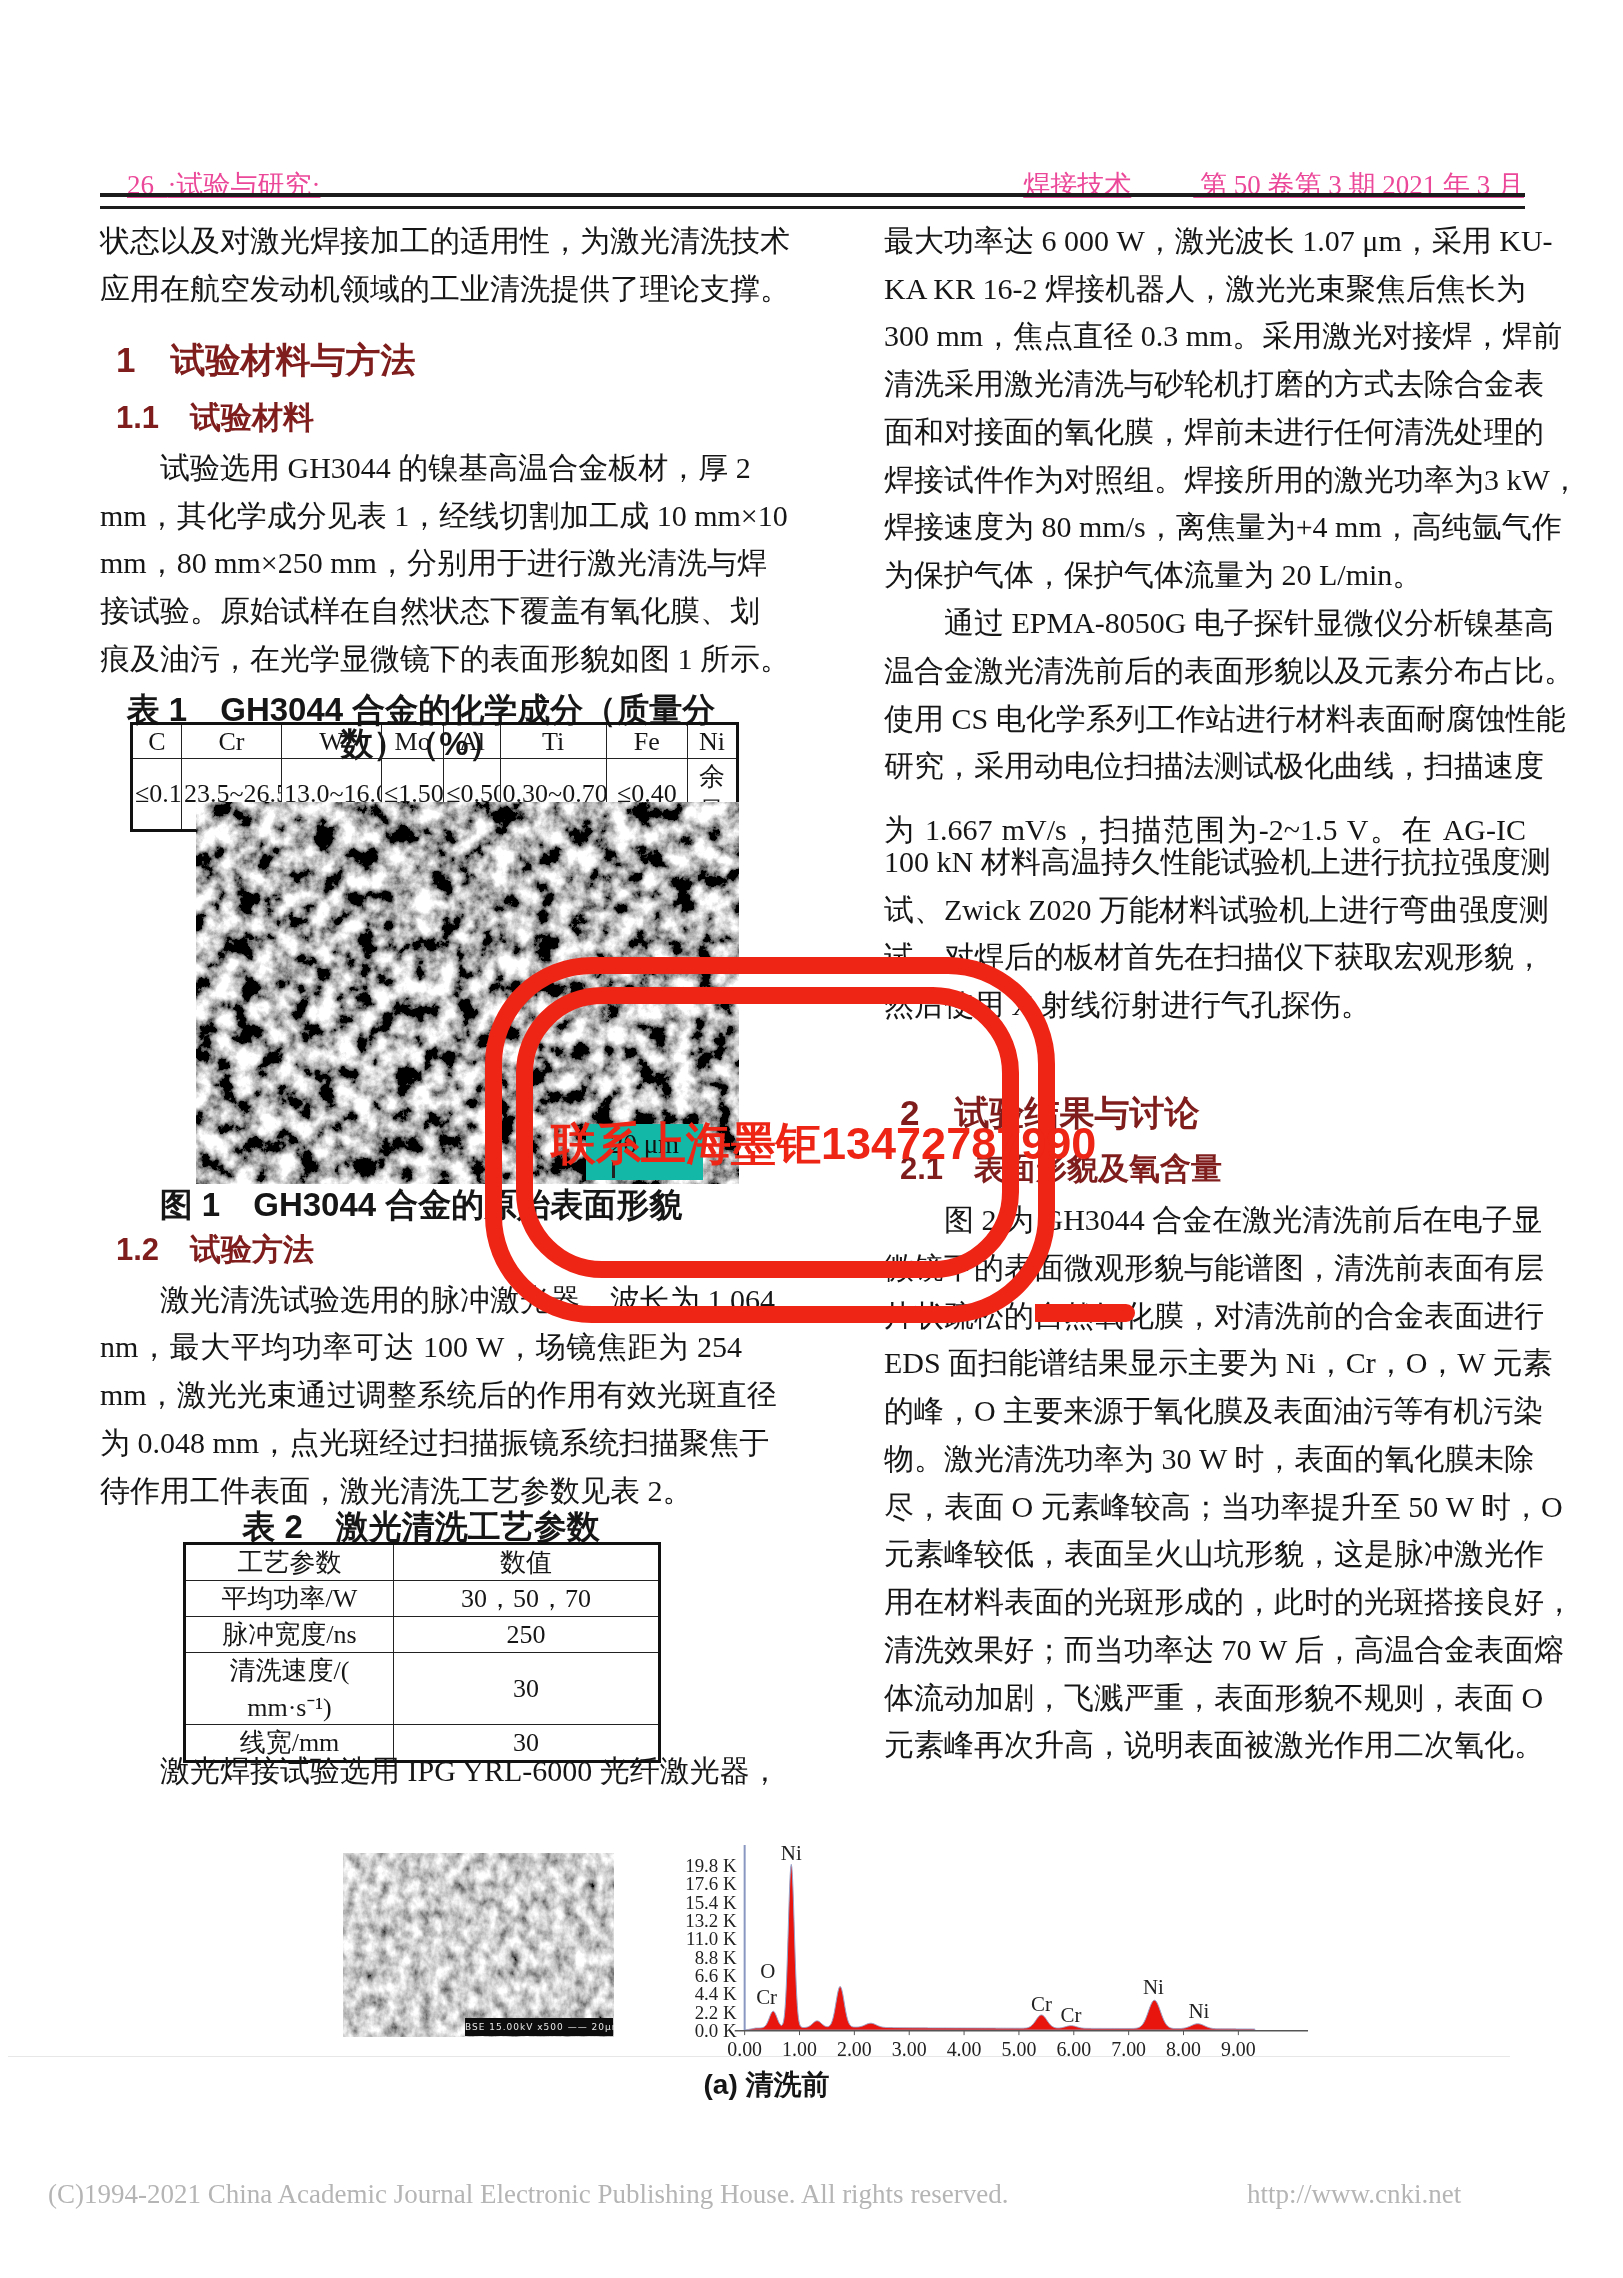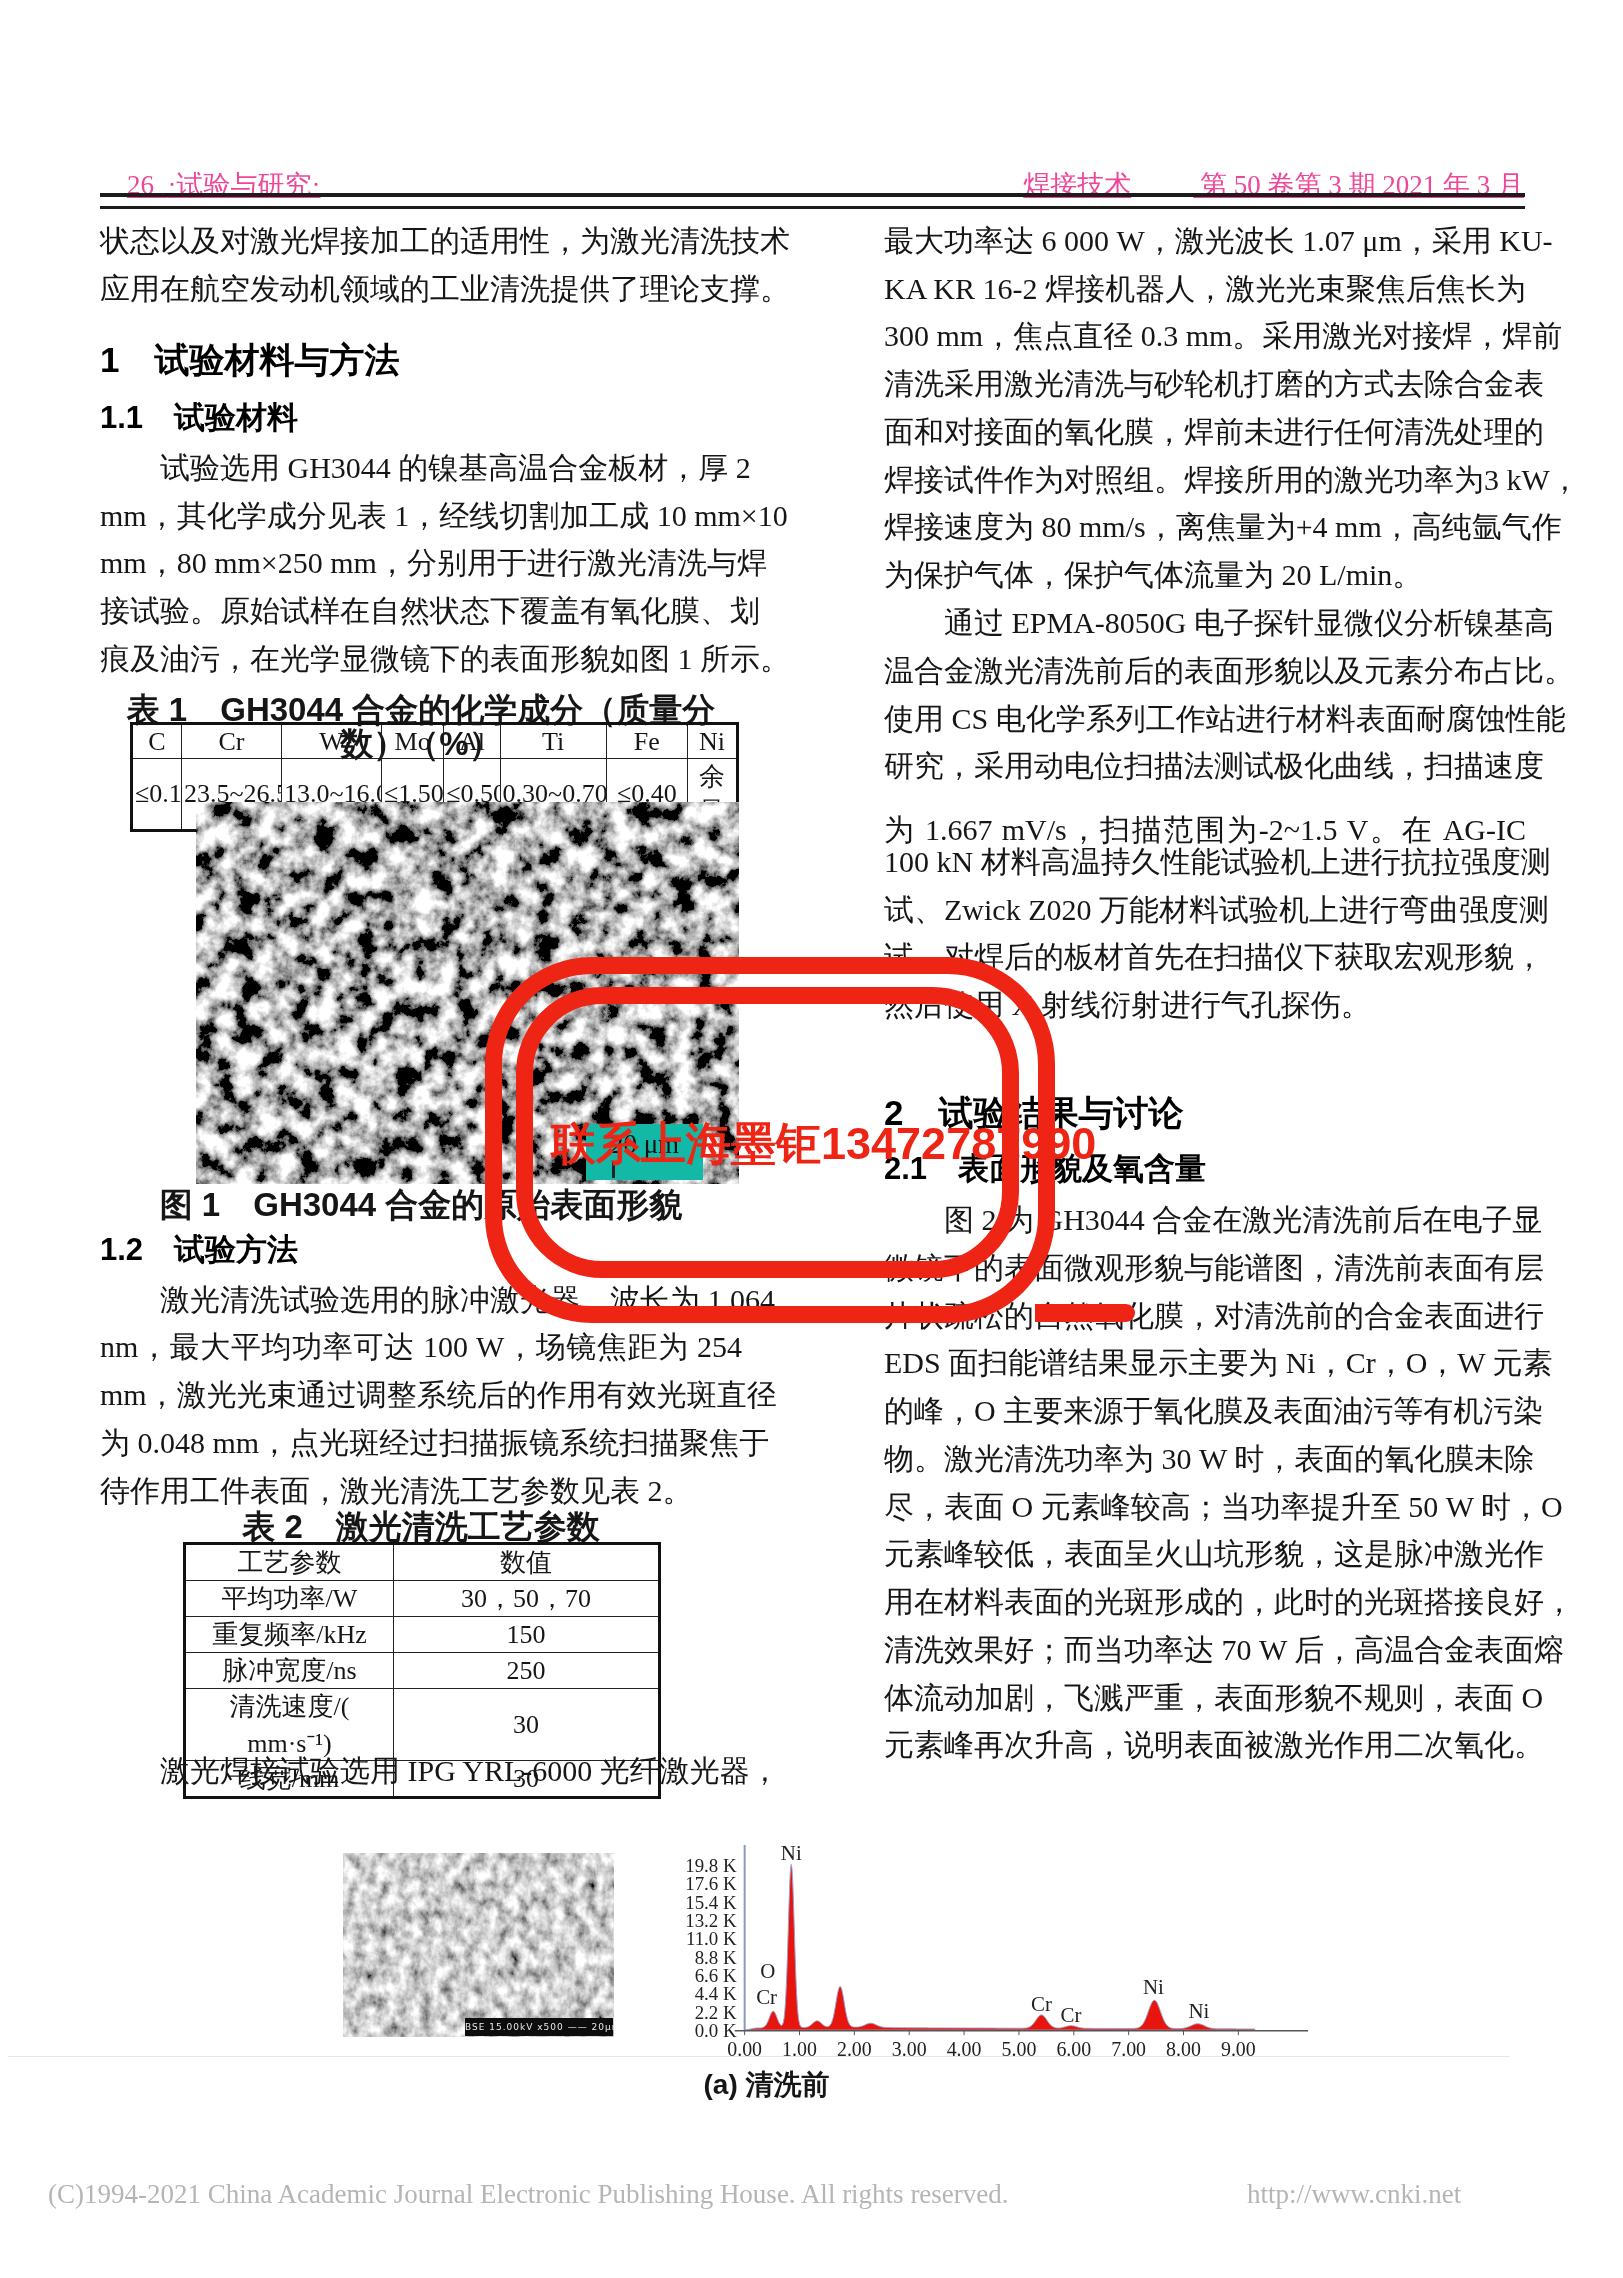--- a/index.html
+++ b/index.html
@@ -13,22 +13,22 @@
   .hdr-rule{position:absolute;left:100px;top:193px;width:1425px;height:9px;
             border-top:4px solid #1c1c1c;border-bottom:3px solid #1c1c1c;}
   
   .col{position:absolute;top:0;width:642px;}
   .col-left{left:100px;}
   .col-right{left:884px;}
   .bl{position:absolute;left:0;width:642px;height:48px;line-height:48px;font-size:30px;
       text-align:justify;text-align-last:justify;white-space:nowrap;}
   .bl.short{text-align-last:left;}
   .bl.indent{text-indent:60px;}
-  .hd{position:absolute;left:0;width:642px;height:48px;line-height:48px;
-      font-family:"Liberation Sans", sans-serif;font-weight:bold;color:#000000;}
+  .hd{position:absolute;left:16px;width:642px;height:48px;line-height:48px;
+      font-family:"Liberation Sans", sans-serif;font-weight:bold;color:#7f1d1d;}
   .h-major{font-size:35px;}
   .h-minor{font-size:31px;}
   
   .tcap{position:absolute;width:642px;text-align:center;font-family:"Liberation Sans", sans-serif;
         font-weight:bold;font-size:33px;height:34px;line-height:34px;}
   table.dt{border-collapse:collapse;table-layout:fixed;position:absolute;
            font-size:26px;text-align:center;}
   table.dt td{border:1.5px solid #222;height:33px;padding:0 2px;overflow:hidden;}
   table.dt{border:3px solid #111;}
   
@@ -151,24 +151,20 @@
           <col style="width:56%">
         </colgroup>
       <tbody>
           <tr>
         <td style="height:30px">工艺参数</td>
         <td style="height:30px">数值</td>
       </tr>
       <tr>
         <td style="height:30px">平均功率/W</td>
         <td style="height:30px">30，50，70</td>
-      </tr>
-      <tr>
-        <td style="height:30px">重复频率/kHz</td>
-        <td style="height:30px">150</td>
       </tr>
       <tr>
         <td style="height:30px">脉冲宽度/ns</td>
         <td style="height:30px">250</td>
       </tr>
       <tr>
         <td style="height:30px">清洗速度/( mm·s⁻¹)</td>
         <td style="height:30px">30</td>
       </tr>
       <tr>

